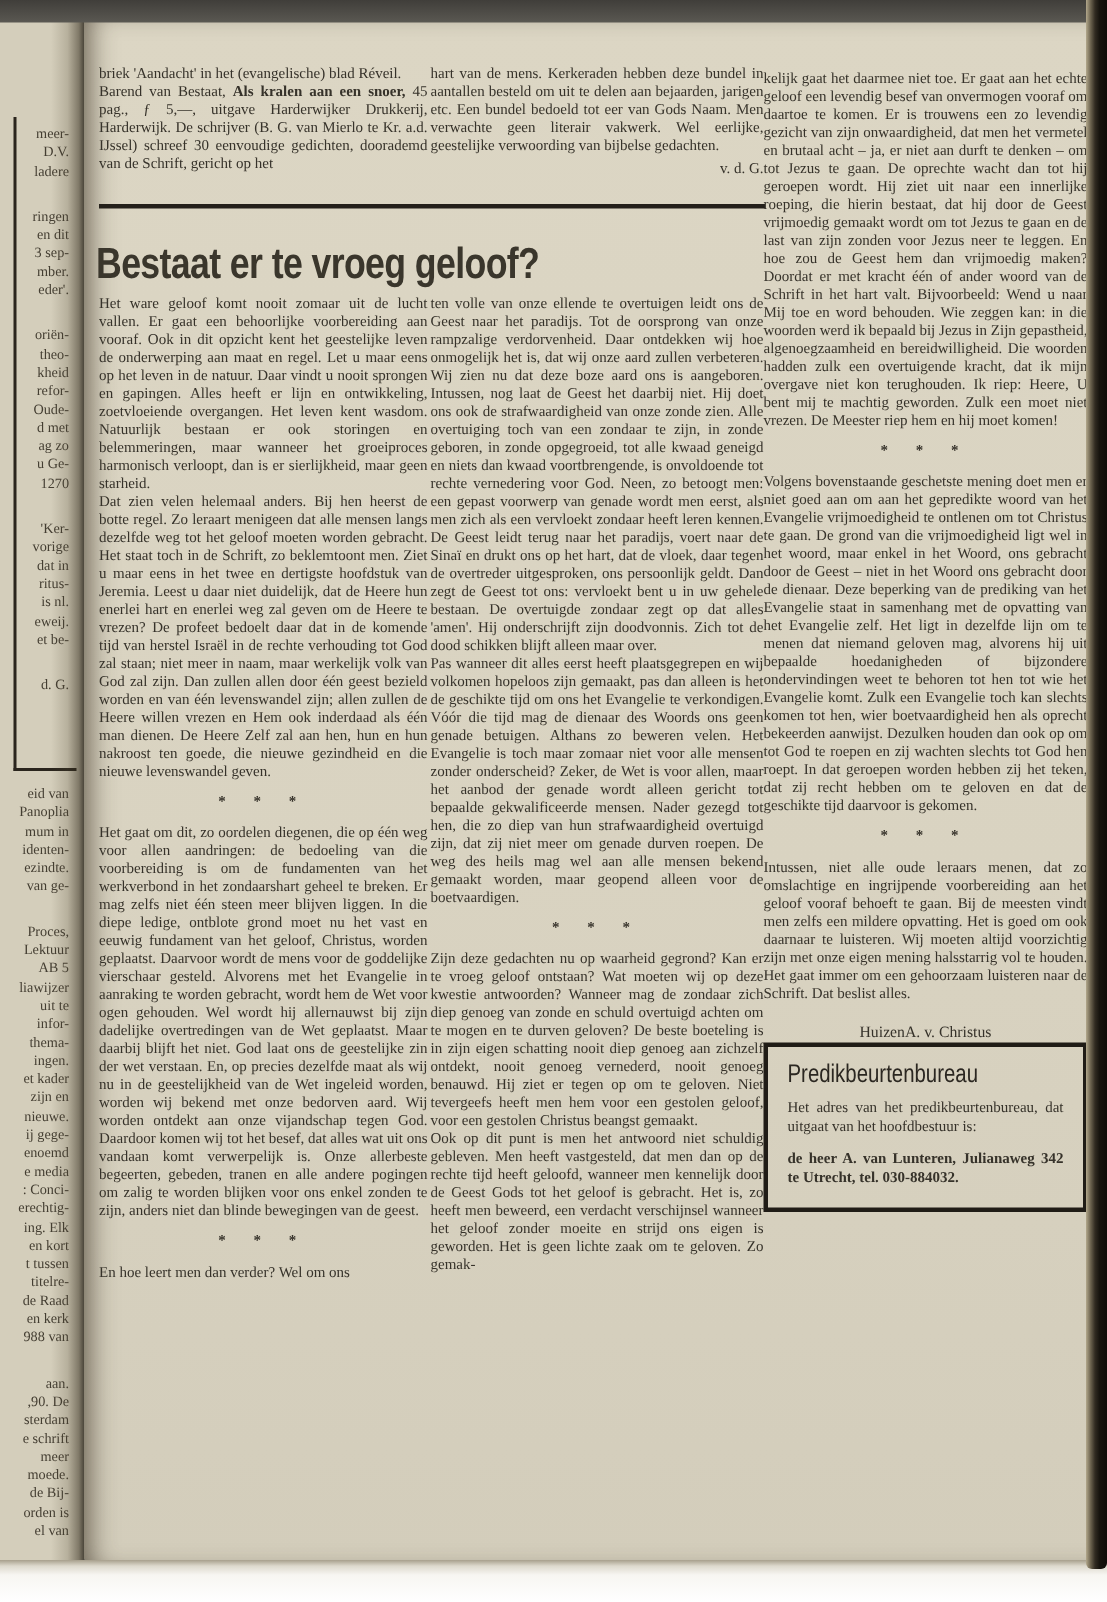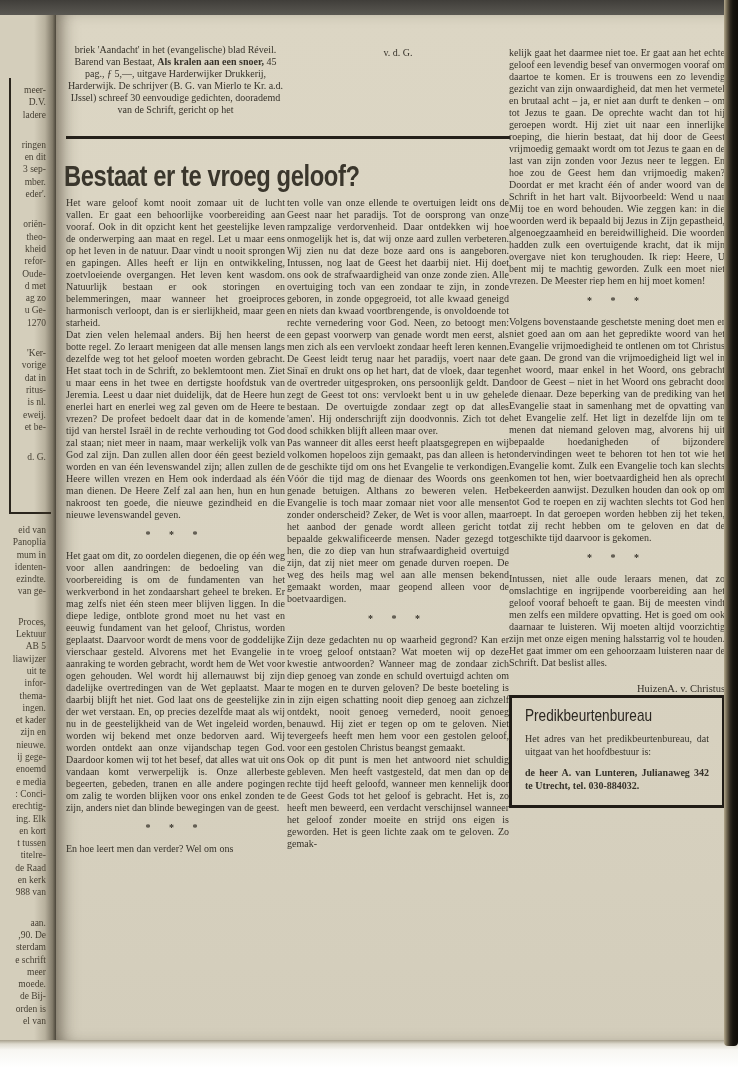--- a/index.html
+++ b/index.html
@@ -26,40 +26,40 @@
   p.frag { margin:0; }
   p.gap  { margin:0; height:18px; }
 
   
   .page { position:absolute; left:56px; top:14px; width:730px; height:1028px; z-index:2;
           background:linear-gradient(180deg,#dcd6c4 0%,#d9d3c1 55%,#d3cdbb 100%);
           box-shadow: inset 12px 0 18px -8px rgba(50,42,28,0.65);
           border-radius:0 0 10px 4px; }
 
   .topsec { position:absolute; top:30px; font-size:10px; line-height:12px; text-align:justify; }
-  .topsec p { margin:0;text-align:center; }
+  .topsec p { margin:0; }
   #ts1 { left:10px; width:219px; }
   #ts2 { left:231px; width:222px; }
   .sig { text-align:right; margin-top:3px !important; }
 
   .rule { position:absolute; left:10px; top:122px; width:444px; height:3px; background:#24201a; }
 
   .title { position:absolute; left:8px; top:146px; margin:0;
            font-family:"Liberation Sans","DejaVu Sans",sans-serif;
            font-size:29px; font-weight:bold; color:#3a362c; letter-spacing:-0.5px;
            transform:scaleX(0.82); transform-origin:left top; white-space:nowrap; }
 
   .col { position:absolute; font-size:10px; line-height:12px; text-align:justify; }
   .col1 { left:10px;  top:183px; width:219px; }
   .col2 { left:231px; top:183px; width:222px; }
   .col3 { left:453px; top:33px;  width:216px; }
   p.para { margin:0; }
   p.sep  { margin:8px 0 9px; text-align:center; letter-spacing:8px; font-weight:bold; }
 
-  .byline { display:flex; justify-content:flex-end; margin-top:14px; font-size:10.5px; }
+  .byline { display:flex; justify-content:center; margin-top:14px; font-size:10.5px; }
 
   .pb-box { border:3.5px solid #201c16; padding:10px 13px 4px;
             box-sizing:border-box; }
   .pb-title { font-family:"Liberation Sans","DejaVu Sans",sans-serif; font-size:17px;
               color:#2b2721; margin:2px 0 11px; transform:scaleX(0.8);
               transform-origin:left; white-space:nowrap; }
   .pb-box p { margin:0 0 9px; font-size:10px; line-height:12.5px; text-align:justify; }
   .pb-address { font-weight:bold; text-align:left; }
 
   .page-number { position:absolute; right:16px; top:1000px; font-weight:bold; font-size:14px; }
@@ -155,20 +155,21 @@
   </div>
 
   <div class="page">
 
     <div class="topsec" id="ts1">
       <p>briek 'Aandacht' in het (evangelische) blad Réveil.</p>
       <p><span>Barend van Bestaat, </span><b>Als kralen aan een snoer,</b><span> 45 pag., ƒ 5,—, uitgave Harderwijker Drukkerij, Harderwijk. De schrijver (B. G. van Mierlo te Kr. a.d. IJssel) schreef 30 eenvoudige gedichten, doorademd van de Schrift, gericht op het</span></p>
     </div>
 
     <div class="topsec" id="ts2">
+      <p>hart van de mens. Kerkeraden hebben deze bundel in aantallen besteld om uit te delen aan bejaarden, jarigen etc. Een bundel bedoeld tot eer van Gods Naam. Men verwachte geen literair vakwerk. Wel eerlijke, geestelijke verwoording van bijbelse gedachten.</p>
       <p class="sig">v. d. G.</p>
     </div>
 
     <div class="rule"></div>
 
     <h1 class="title">Bestaat er te vroeg geloof?</h1>
 
     <div class="col col1">
 
     <p class="para">Het ware geloof komt nooit zomaar uit de lucht vallen. Er gaat een behoorlijke voorbereiding aan vooraf. Ook in dit opzicht kent het geestelijke leven de onderwerping aan maat en regel. Let u maar eens op het leven in de natuur. Daar vindt u nooit sprongen en gapingen. Alles heeft er lijn en ontwikkeling, zoetvloeiende overgangen. Het leven kent wasdom. Natuurlijk bestaan er ook storingen en belemmeringen, maar wanneer het groeiproces harmonisch verloopt, dan is er sierlijkheid, maar geen starheid.</p>

